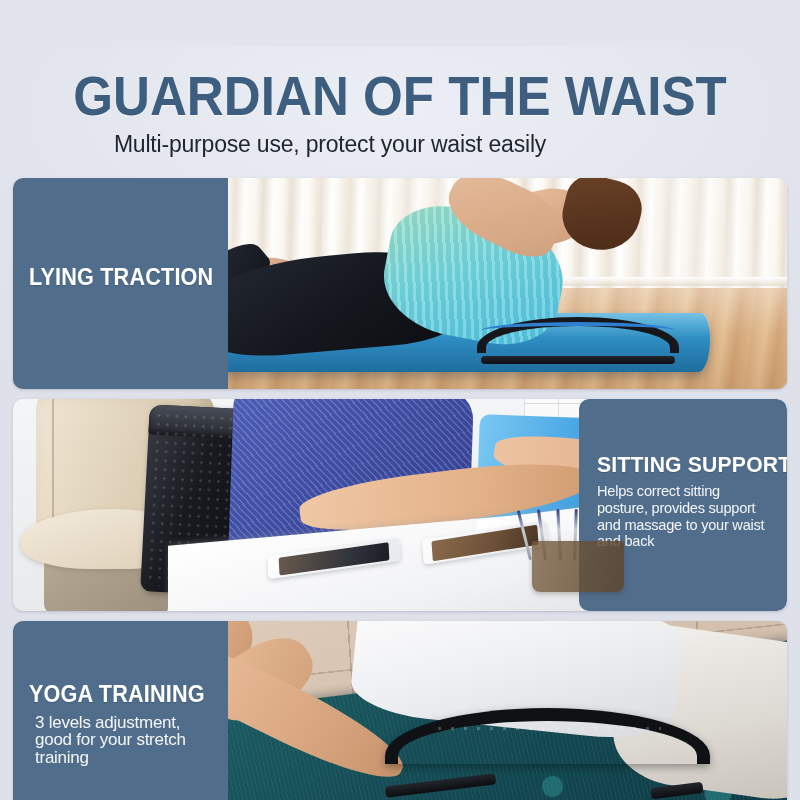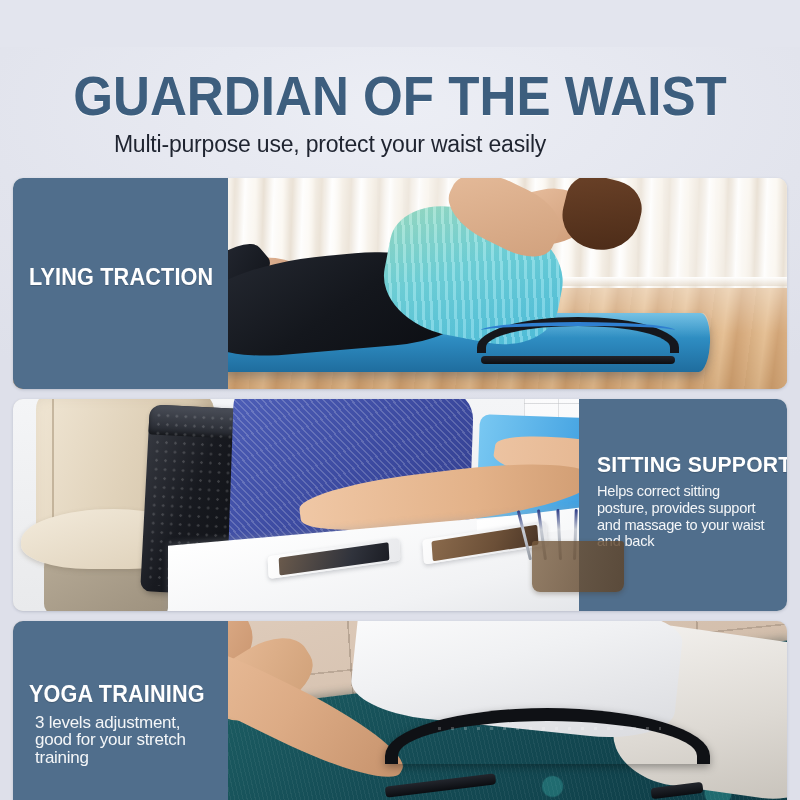--- a/index.html
+++ b/index.html
@@ -88,21 +88,21 @@
     top: 0;
     height: 100%;
     background: #506e8c;
     display: flex;
     flex-direction: column;
     justify-content: center;
     padding: 0 14px 8px 16px;
     z-index: 6;
   }
   .overlay.left  { left: 0;  width: 215px; }
-  .overlay.right { right: 0; width: 208px; padding-left: 18px; }
+  .overlay.right { right: 0; width: 208px; padding-left: 18px; border-radius: 10px; }
 
   .ov-title {
     font-family: "Liberation Sans Narrow", "Liberation Sans", sans-serif;
     font-weight: bold;
     font-size: 23px;
     line-height: 26px;
     letter-spacing: 0.2px;
     color: #ffffff;
     transform: scaleX(0.94);
     transform-origin: 0 50%;

